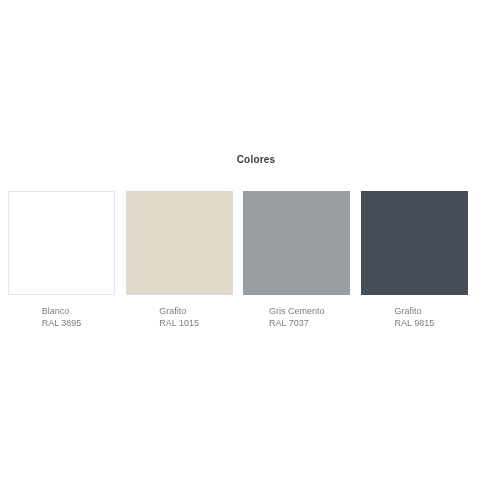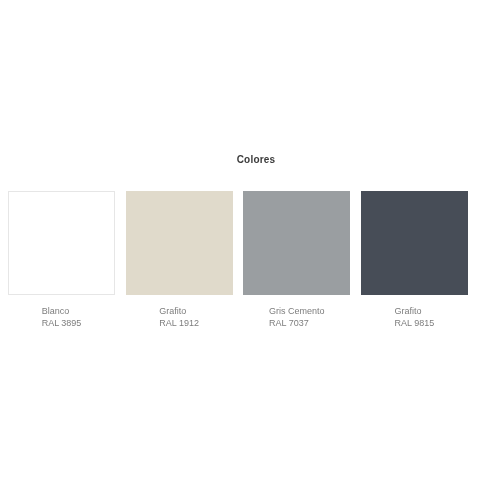--- a/index.html
+++ b/index.html
@@ -80,21 +80,21 @@
       <div class="swatch-caption" style="color: rgb(125, 125, 125);">
         <span class="swatch-name">Blanco</span>
         <span class="swatch-code">RAL 3895</span>
       </div>
     </div>
 
     <div class="swatch-cell">
       <div class="swatch-chip" style="background-color: rgb(224, 218, 203);"></div>
       <div class="swatch-caption" style="color: rgb(125, 125, 125);">
         <span class="swatch-name">Grafito</span>
-        <span class="swatch-code">RAL 1912</span>
+        <span class="swatch-code">RAL 1015</span>
       </div>
     </div>
 
     <div class="swatch-cell">
       <div class="swatch-chip" style="background-color: rgb(154, 158, 161);"></div>
       <div class="swatch-caption" style="color: rgb(125, 125, 125);">
         <span class="swatch-name">Gris Cemento</span>
         <span class="swatch-code">RAL 7037</span>
       </div>
     </div>

